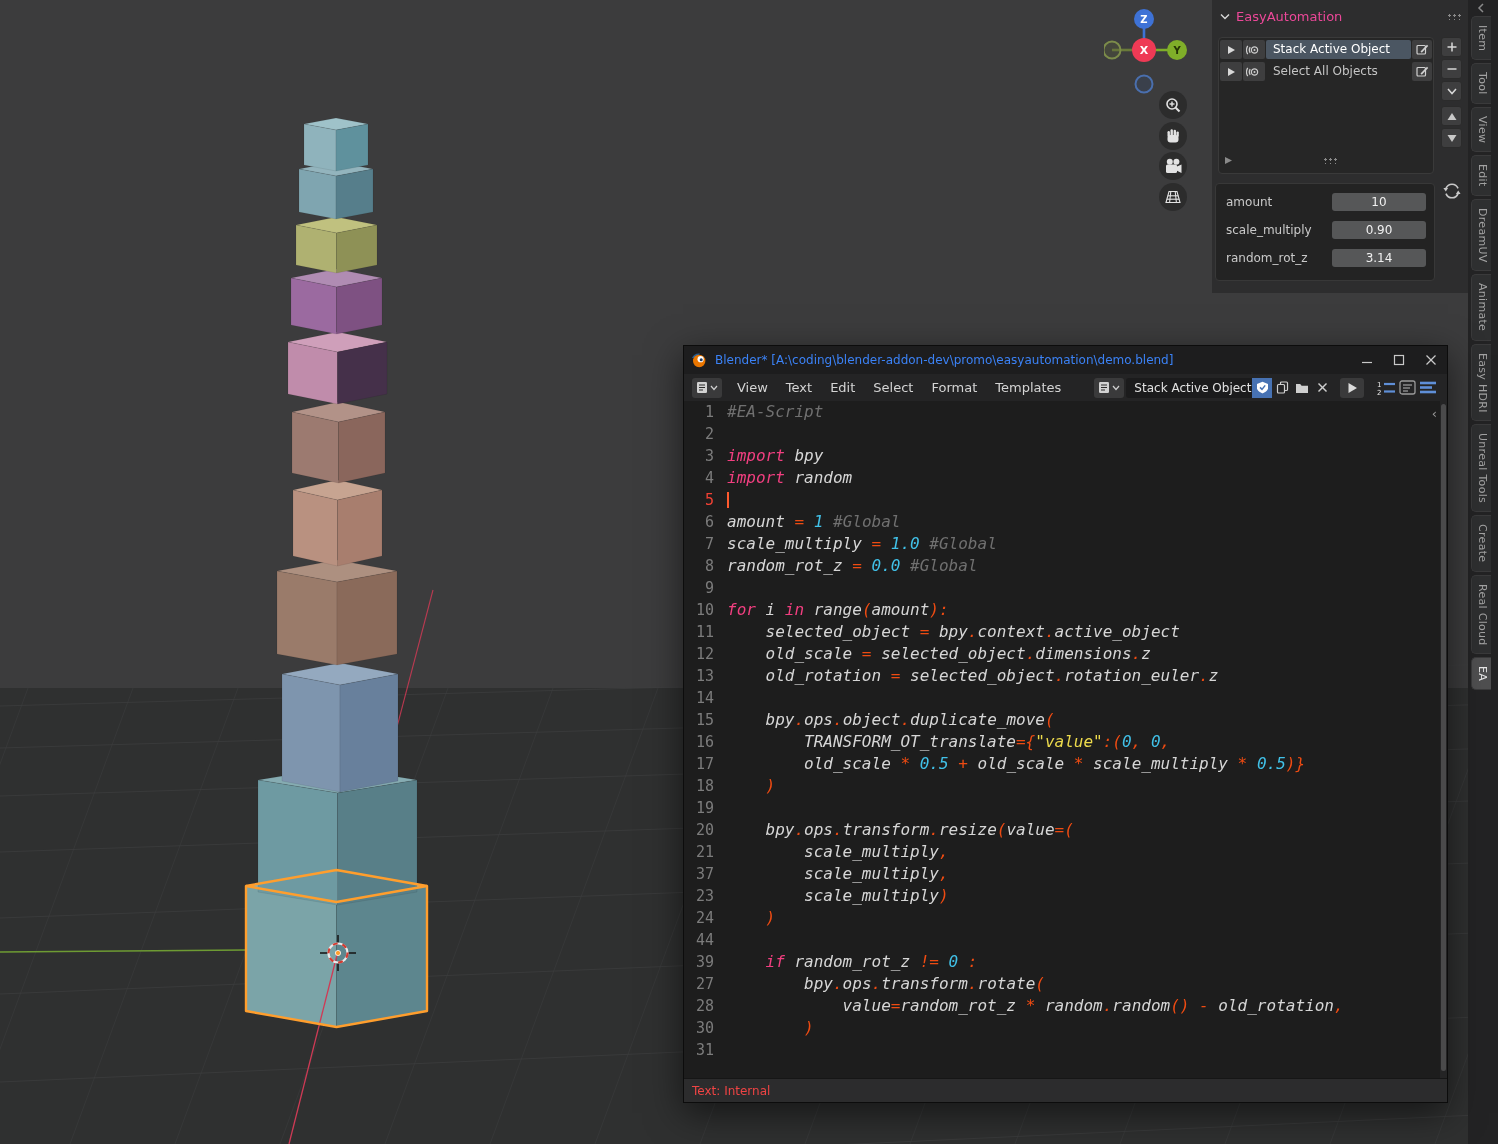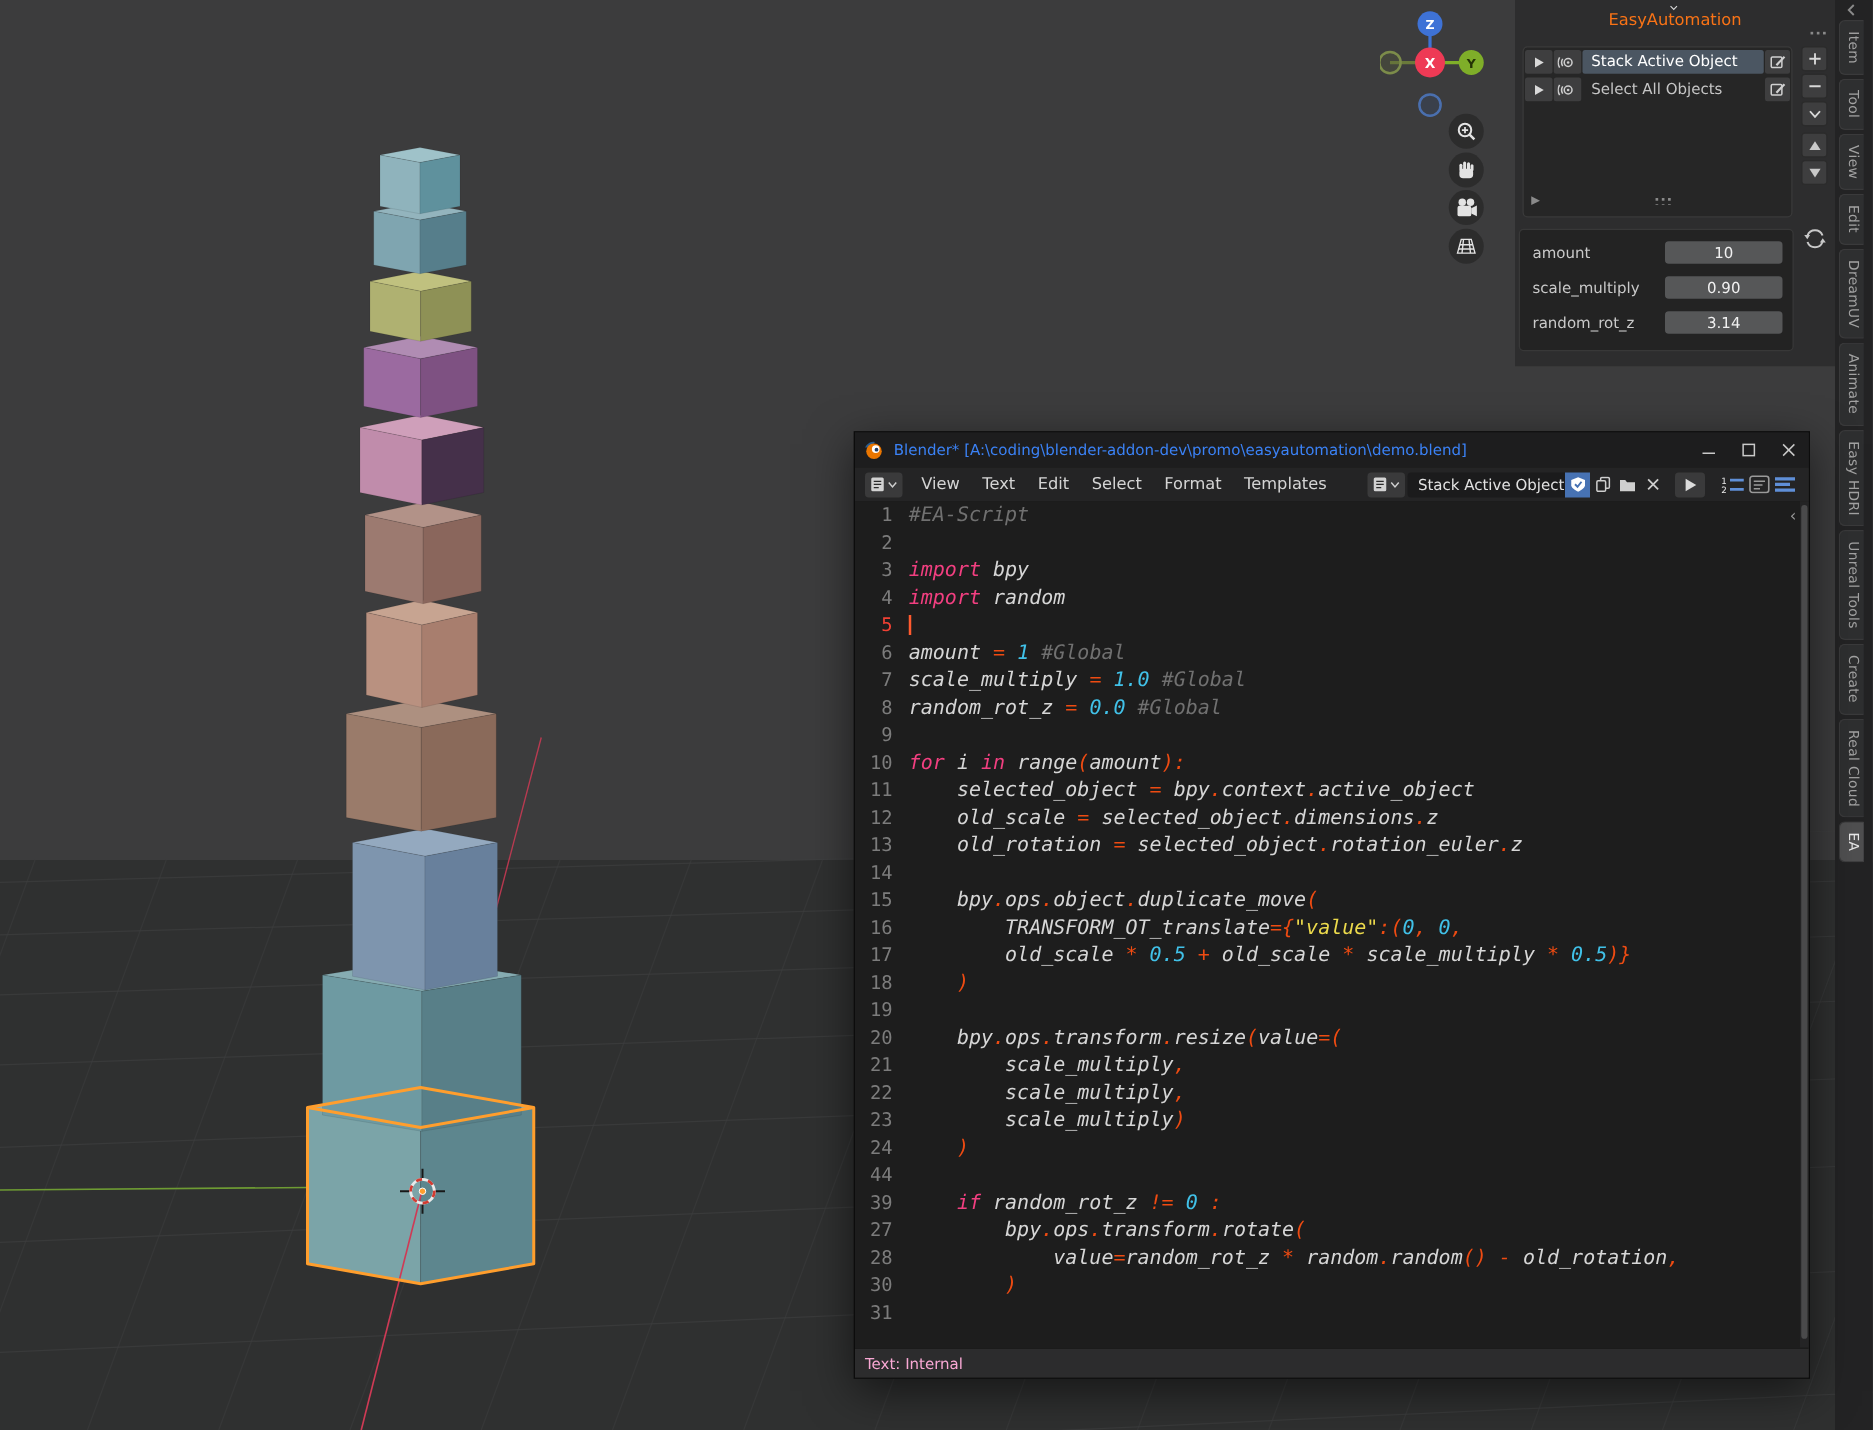--- a/index.html
+++ b/index.html
@@ -11,21 +11,21 @@
   
   #viewport-svg{position:absolute;left:0;top:0;}
 
   
   #nav-gizmo{position:absolute;left:1104px;top:8px;}
   .vp-tool{position:absolute;left:1159px;width:28px;height:28px;border-radius:50%;
            background:rgba(35,35,35,.65);display:flex;align-items:center;justify-content:center;}
 
   
   #side-panel{position:absolute;left:1212px;top:0;width:256px;height:293px;background:#2d2d2e;}
-  #panel-header{position:absolute;left:4px;top:4px;right:4px;height:24px;display:flex;align-items:center;color:#f97316;font-size:13px;flex-direction:column;}
+  #panel-header{position:absolute;left:4px;top:4px;right:4px;height:24px;display:flex;align-items:center;color:#ec4899;font-size:13px;}
   #panel-header .chev{margin:0 6px 0 4px;}
   .drag-dots{width:15px;height:7px;margin-left:auto;margin-right:2px;
     background-image:radial-gradient(circle,#8a8a8a 1px,transparent 1.2px);
     background-size:5px 5px;}
   #script-list{position:absolute;left:6px;top:37px;width:214px;height:135px;background:#262626;border:1px solid #3a3a3a;border-radius:4px;overflow:hidden;}
   .script-row{display:flex;align-items:center;height:21px;gap:1px;padding:0 1px;margin-top:1px;}
   .chip{width:22px;height:19px;background:#3e3e3f;border-radius:2px;display:flex;align-items:center;justify-content:center;flex:none;}
   .script-label{flex:1;height:19px;line-height:19px;padding-left:7px;font-size:12px;color:#c5c5c5;border-radius:2px;overflow:hidden;white-space:nowrap;}
   .script-row.selected .script-label{background:#4b5662;color:#ffffff;}
   #list-footer{position:absolute;left:6px;top:152px;width:210px;height:16px;display:flex;align-items:center;}
@@ -67,21 +67,21 @@
   .gutter{width:30px;flex:none;text-align:right;padding-right:13px;color:var(--gutter,#7c7c7c);font-size:15px;}
   .gutter.current{color:var(--gutter_current,#f04134);}
   .code-text{white-space:pre;font-style:italic;}
   .tk-kw{color:var(--keyword);} .tk-op{color:var(--operator);} .tk-num{color:var(--number);}
   .tk-str{color:var(--string);} .tk-com{color:var(--comment);} .tk-txt{color:var(--default);}
   .caret{display:inline-block;width:2px;height:16px;background:var(--caret,#ff5a2e);vertical-align:-3px;margin-right:-2px;}
   #scrollbar{position:absolute;right:0;top:55px;bottom:23px;width:7px;background:#242425;}
   #scroll-thumb{position:absolute;left:1px;right:1px;top:3px;bottom:8px;background:#4a4a4b;border-radius:3px;}
   #sidebar-arrow{position:absolute;right:10px;top:60px;color:#9a9a9a;font-size:13px;}
   #statusbar{position:absolute;left:0;bottom:0;right:0;height:23px;background:#2c2c2d;border-top:1px solid #161616;display:flex;align-items:center;}
-  #statusbar span{font-size:12px;color:#f9a8d4;margin-left:8px;}
+  #statusbar span{font-size:12px;color:#ef4444;margin-left:8px;}
 </style>
 </head>
 <body>
 
 <div id="stage">
 
   <svg id="viewport-svg" width="1498" height="1144" viewBox="0 0 1498 1144">
     <rect x="0" y="0" width="1498" height="688" fill="#3c3c3d"></rect>
     <rect x="0" y="688" width="1498" height="456" fill="#2f3030"></rect>
     <g id="grid-layer">
@@ -562,21 +562,21 @@
           </div>
           <div class="code-line">
             <span class="gutter">20</span>
             <span class="code-text"><span class="tk-txt">    bpy</span><span class="tk-op">.</span><span class="tk-txt">ops</span><span class="tk-op">.</span><span class="tk-txt">transform</span><span class="tk-op">.</span><span class="tk-txt">resize</span><span class="tk-op">(</span><span class="tk-txt">value</span><span class="tk-op">=(</span></span>
           </div>
           <div class="code-line">
             <span class="gutter">21</span>
             <span class="code-text"><span class="tk-txt">        scale_multiply</span><span class="tk-op">,</span></span>
           </div>
           <div class="code-line">
-            <span class="gutter">22</span>
+            <span class="gutter">37</span>
             <span class="code-text"><span class="tk-txt">        scale_multiply</span><span class="tk-op">,</span></span>
           </div>
           <div class="code-line">
             <span class="gutter">23</span>
             <span class="code-text"><span class="tk-txt">        scale_multiply</span><span class="tk-op">)</span></span>
           </div>
           <div class="code-line">
             <span class="gutter">24</span>
             <span class="code-text"><span class="tk-txt">    </span><span class="tk-op">)</span></span>
           </div>

